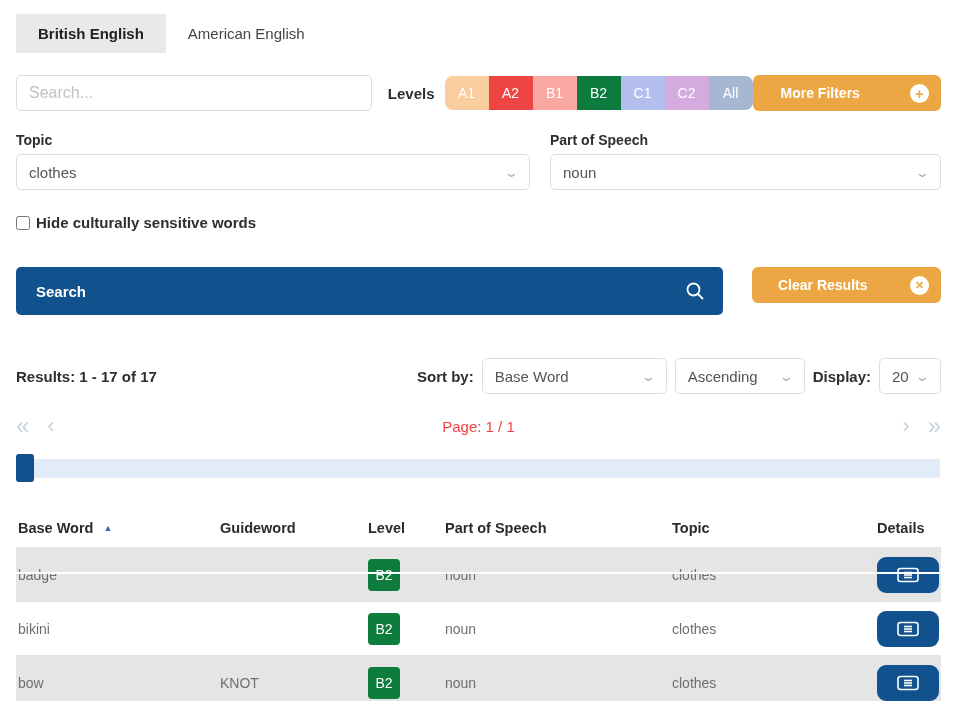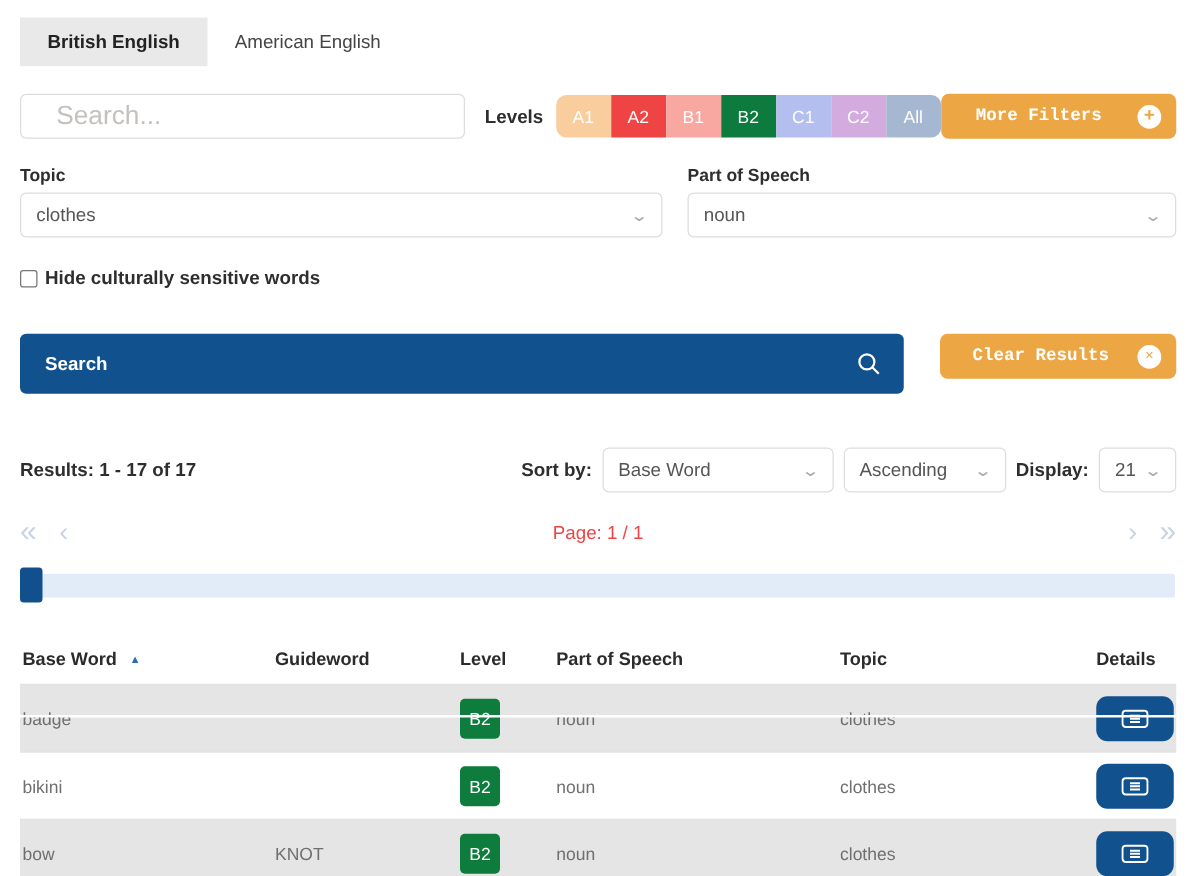--- a/index.html
+++ b/index.html
@@ -8,33 +8,33 @@
   .page { padding:0 16px; }
 
   
   .tabs { display:flex; margin-top:14px; }
   .tab { padding:11px 22px; font-size:15px; color:#444; cursor:pointer; }
   .tab.active { background:#e9e9e9; font-weight:700; color:#222; }
 
   
   .filter-row { display:flex; align-items:center; margin-top:22px; height:36px; }
   .search-input { width:357px; height:36px; border:1px solid #ddd; border-radius:5px;
-    padding:0 28px; font-size:21px; color:#555; outline:none;
+    padding:0 12px; font-size:16px; color:#555; outline:none;
     font-family:"Liberation Sans", sans-serif; }
   .search-input::placeholder { color:#c4c0bc; }
   .levels-label { font-weight:700; font-size:15px; margin:0 10px 0 16px; color:#2e2e2e; }
   .levels-group { display:flex; height:34px; }
   .level-badge { width:44px; height:34px; display:flex; align-items:center; justify-content:center;
     color:#fff; font-size:14px; cursor:pointer; }
   .level-badge:first-child { border-radius:8px 0 0 8px; }
   .level-badge:last-child { border-radius:0 8px 8px 0; }
   .btn-orange { height:36px; background:#eca644; color:#fff; font-weight:700; font-size:14px;
     border:none; border-radius:6px; display:flex; align-items:center; justify-content:space-between;
     padding:0 12px 0 28px; cursor:pointer; margin-left:auto; width:189px;
-    font-family:Liberation Mono, monospace; }
+    font-family:Liberation Sans, sans-serif; }
   .circle-ic { width:19px; height:19px; border-radius:50%; background:#fff; color:#eca644;
     display:flex; align-items:center; justify-content:center; font-weight:700; }
   .plus-ic { font-size:15px; line-height:1; }
   .x-ic { font-size:11px; line-height:1; }
 
   
   .selects-row { display:flex; margin-top:21px; }
   .select-col1 { width:514px; margin-right:20px; }
   .select-col2 { flex:1; }
   .field-label { font-weight:700; font-size:14px; color:#2e2e2e; margin-bottom:6px; }
@@ -168,21 +168,21 @@
       <div class="fake-select sel-sortfield">
         <span>Base Word</span>
         <span class="chev">⌄</span>
       </div>
       <div class="fake-select sel-sortorder">
         <span>Ascending</span>
         <span class="chev">⌄</span>
       </div>
       <span class="sort-label">Display:</span>
       <div class="fake-select sel-display">
-        <span>21</span>
+        <span>20</span>
         <span class="chev">⌄</span>
       </div>
     </div>
   </div>
 
   <div class="pagination">
     <span class="pg-arrow">«</span>
     <span class="pg-arrow single">‹</span>
     <span class="pg-text">Page: 1 / 1</span>
     <span class="pg-arrow single">›</span>

